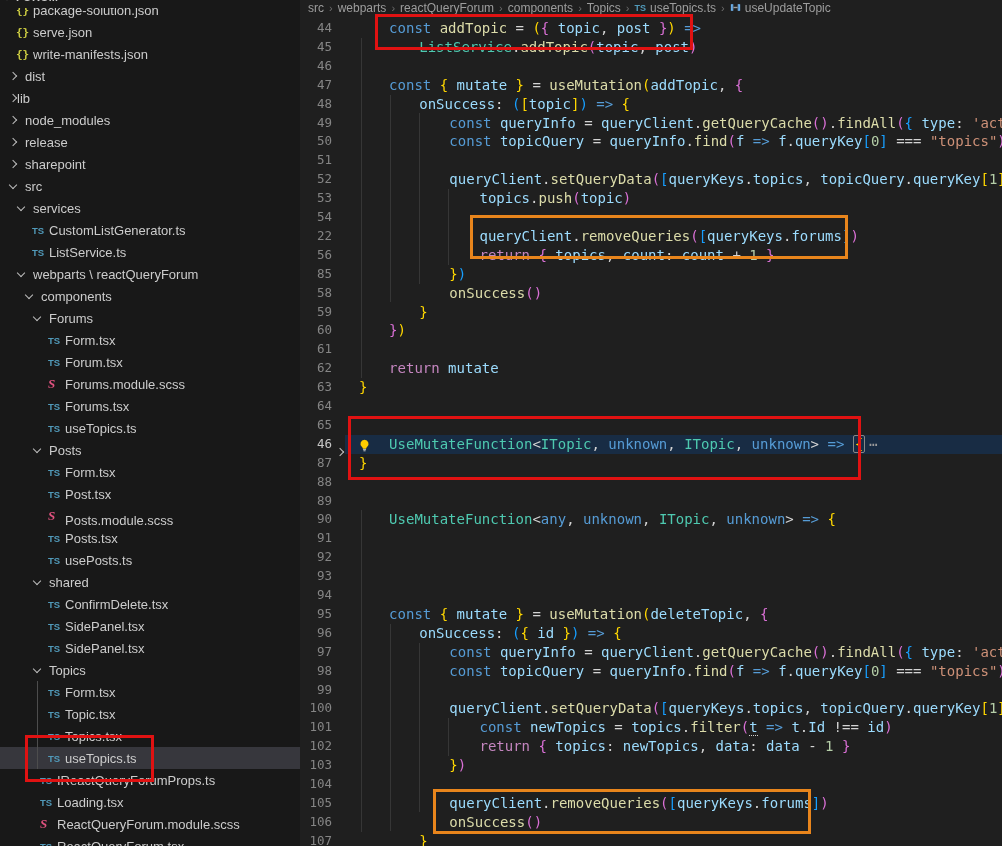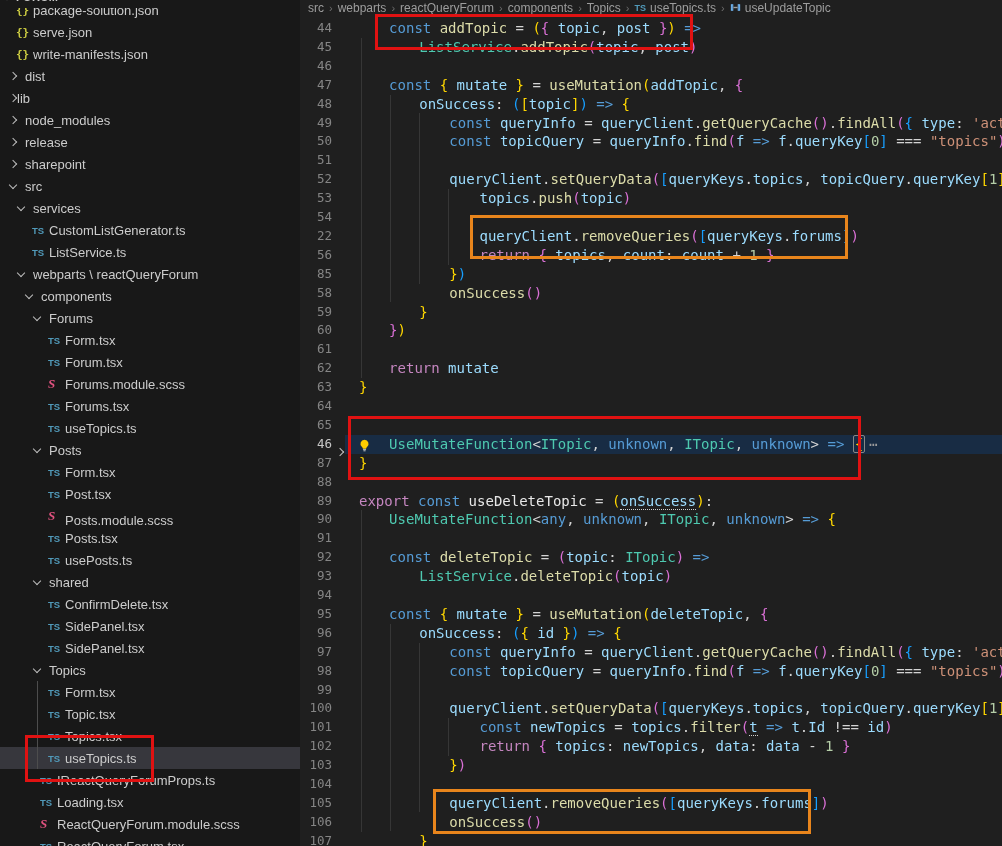--- a/index.html
+++ b/index.html
@@ -383,37 +383,34 @@
         <div class="code-row" style="top: 453.7px;">
           <span class="ln">87</span>
           <span class="codetext" style="left: 59px;"><span class="tk-b1">}</span></span>
         </div>
         <div class="code-row" style="top: 472.6px;">
           <span class="ln">88</span>
           <span class="codetext" style="left: 59px;"></span>
         </div>
         <div class="code-row" style="top: 491.5px;">
           <span class="ln">89</span>
-          <span class="codetext" style="left: 59px;"><span class="tk-ctl">export </span><span class="tk-kw">const </span><span class="tk-wht">useDeleteTopic</span><span class="tk-op"> = </span><span class="tk-b1">(</span><span class="tk-var tk-du">onSuccess</span><span class="tk-b1">)</span><span class="tk-op">:</span></span>
         </div>
         <div class="code-row" style="top: 510.4px;">
           <span class="ln">90</span>
           <span class="codetext" style="left: 89.12px;"><span class="tk-typ">UseMutateFunction</span><span class="tk-op">&lt;</span><span class="tk-kw">any</span><span class="tk-op">, </span><span class="tk-kw">unknown</span><span class="tk-op">, </span><span class="tk-typ">ITopic</span><span class="tk-op">, </span><span class="tk-kw">unknown</span><span class="tk-op">&gt; </span><span class="tk-kw">=&gt; </span><span class="tk-b1">{</span></span>
         </div>
         <div class="code-row" style="top: 529.3px;">
           <span class="ln">91</span>
           <span class="codetext" style="left: 59px;"></span>
         </div>
         <div class="code-row" style="top: 548.2px;">
           <span class="ln">92</span>
-          <span class="codetext" style="left: 89.12px;"><span class="tk-kw">const </span><span class="tk-fn">deleteTopic</span><span class="tk-op"> = </span><span class="tk-b2">(</span><span class="tk-var">topic</span><span class="tk-op">: </span><span class="tk-typ">ITopic</span><span class="tk-b2">)</span><span class="tk-kw"> =&gt;</span></span>
         </div>
         <div class="code-row" style="top: 567.1px;">
           <span class="ln">93</span>
-          <span class="codetext" style="left: 119.24px;"><span class="tk-typ">ListService</span><span class="tk-op">.</span><span class="tk-fn">deleteTopic</span><span class="tk-b2">(</span><span class="tk-var">topic</span><span class="tk-b2">)</span></span>
         </div>
         <div class="code-row" style="top: 586px;">
           <span class="ln">94</span>
           <span class="codetext" style="left: 59px;"></span>
         </div>
         <div class="code-row" style="top: 604.9px;">
           <span class="ln">95</span>
           <span class="codetext" style="left: 89.12px;"><span class="tk-kw">const </span><span class="tk-b1">{ </span><span class="tk-var">mutate</span><span class="tk-b1"> }</span><span class="tk-op"> = </span><span class="tk-fn">useMutation</span><span class="tk-b1">(</span><span class="tk-var">deleteTopic</span><span class="tk-op">, </span><span class="tk-b2">{</span></span>
         </div>
         <div class="code-row" style="top: 623.8px;">

